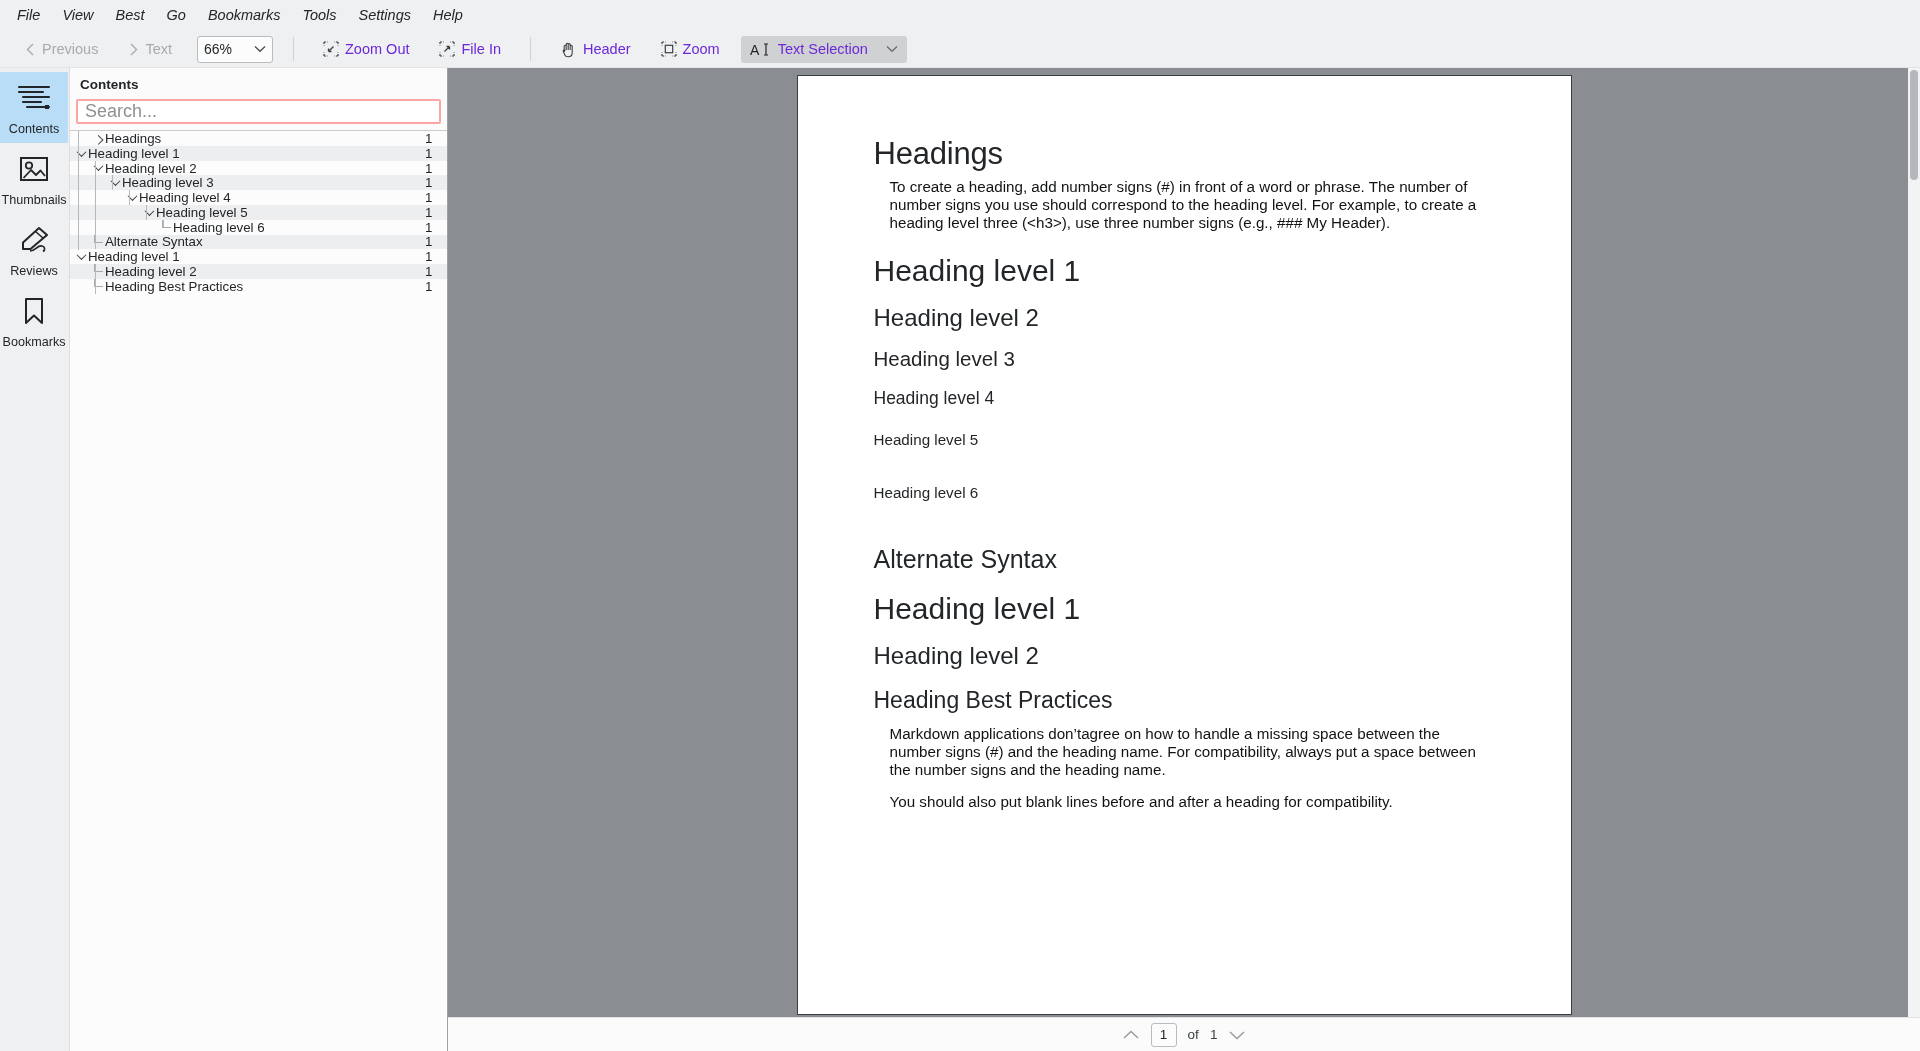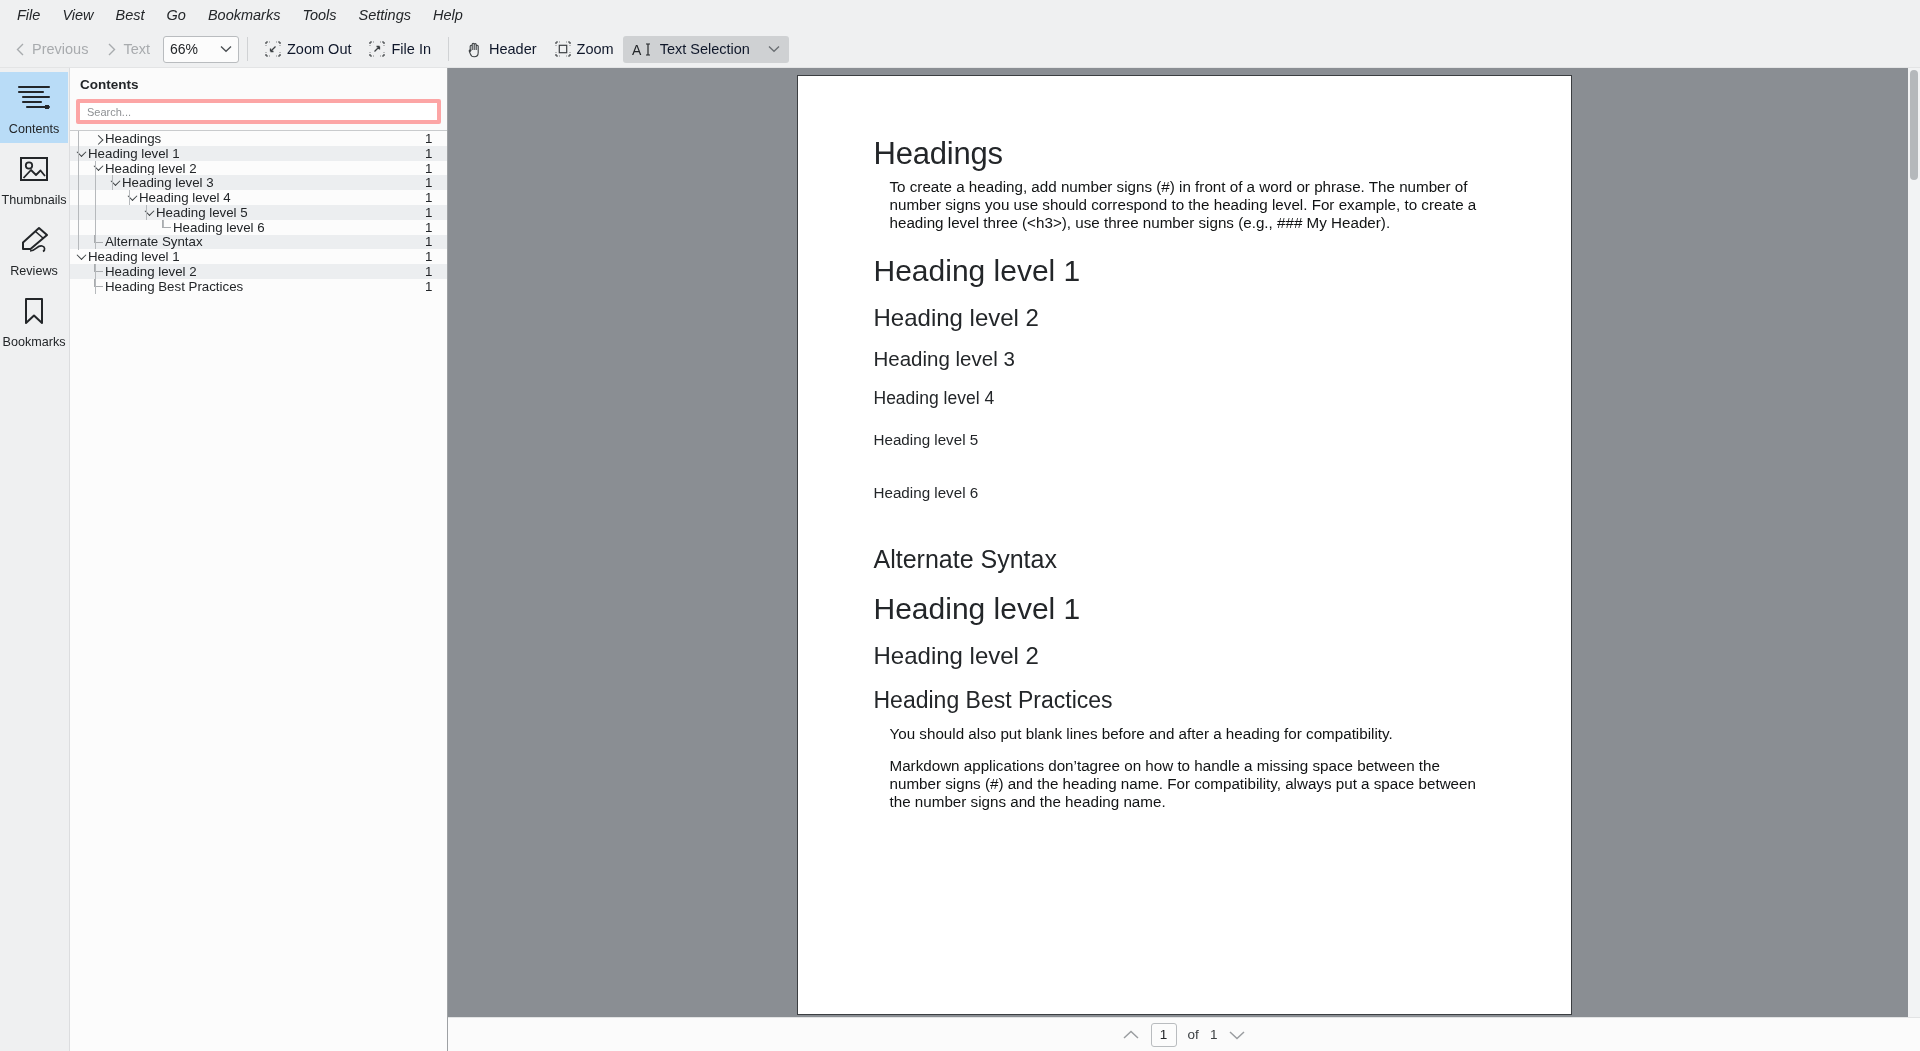--- a/index.html
+++ b/index.html
@@ -29,33 +29,34 @@
     cursor: default;
     font-style: italic;
   }
 
   
   .toolbar {
     height: 37px;
     background: #eff0f1;
     display: flex;
     align-items: center;
-    padding: 0 6px;
+    padding: 0 16px;
     font-size: 14.5px;
     border-bottom: 1px solid #e3e4e5;
+    gap: 12px;
   }
   .tb-btn {
     display: flex;
     align-items: center;
     gap: 6px;
     padding: 5px 9px;
     border-radius: 3px;
     cursor: default;
     white-space: nowrap;
-    color: #0f172a;
+    color: #6d28d9;
   }
   .tb-btn.disabled { color: #a8abae; }
   .tb-btn.active { background: #cfd1d3; }
   .tb-sep {
     width: 1px;
     height: 24px;
     background: #d0d2d4;
     margin: 0 8px;
   }
   .zoom-combo {
@@ -115,24 +116,24 @@
     font-size: 13.5px;
     font-weight: bold;
     padding: 9px 10px 7px 10px;
     background: #fbfbfb;
     color: #232629;
   }
   .panel-search-wrap { padding: 0 6px 6px 6px; background:#fbfbfb; }
   .panel-search {
     width: 100%;
     height: 25px;
-    border: 4px solid #fca5a5;
+    border: 2px solid #fca5a5;
     border-radius: 2px;
     background: #ffffff;
-    font-size: 11px;
+    font-size: 18px;
     padding: 0 7px;
     color: #232629;
     font-family: "Liberation Sans", sans-serif;
     outline: none;
   }
   .panel-search::placeholder { color: #8e9194; }
 
   .tree {
     flex: 1 1 auto;
     overflow: hidden;
@@ -520,22 +521,22 @@
         <div class="lvl4">Heading level 4</div>
         <div class="lvl5">Heading level 5</div>
         <div class="lvl6">Heading level 6</div>
 
         <div class="alt-title">Alternate Syntax</div>
 
         <div class="lvl1" style="margin-top:18px;">Heading level 1</div>
         <div class="lvl2" style="margin-top:16px;">Heading level 2</div>
 
         <div class="hbp">Heading Best Practices</div>
+        <p class="doc-p">Markdown applications don’tagree on how to handle a missing space between the number signs (#) and the heading name. For compatibility, always put a space between the number signs and the heading name.</p>
         <p class="doc-p">You should also put blank lines before and after a heading for compatibility.</p>
-        <p class="doc-p">Markdown applications don’tagree on how to handle a missing space between the number signs (#) and the heading name. For compatibility, always put a space between the number signs and the heading name.</p>
       </div>
     </div>
 
     <div class="vscroll">
       <div class="thumb"></div>
     </div>
   </div>
 </div>
 
 <div class="statusbar">

